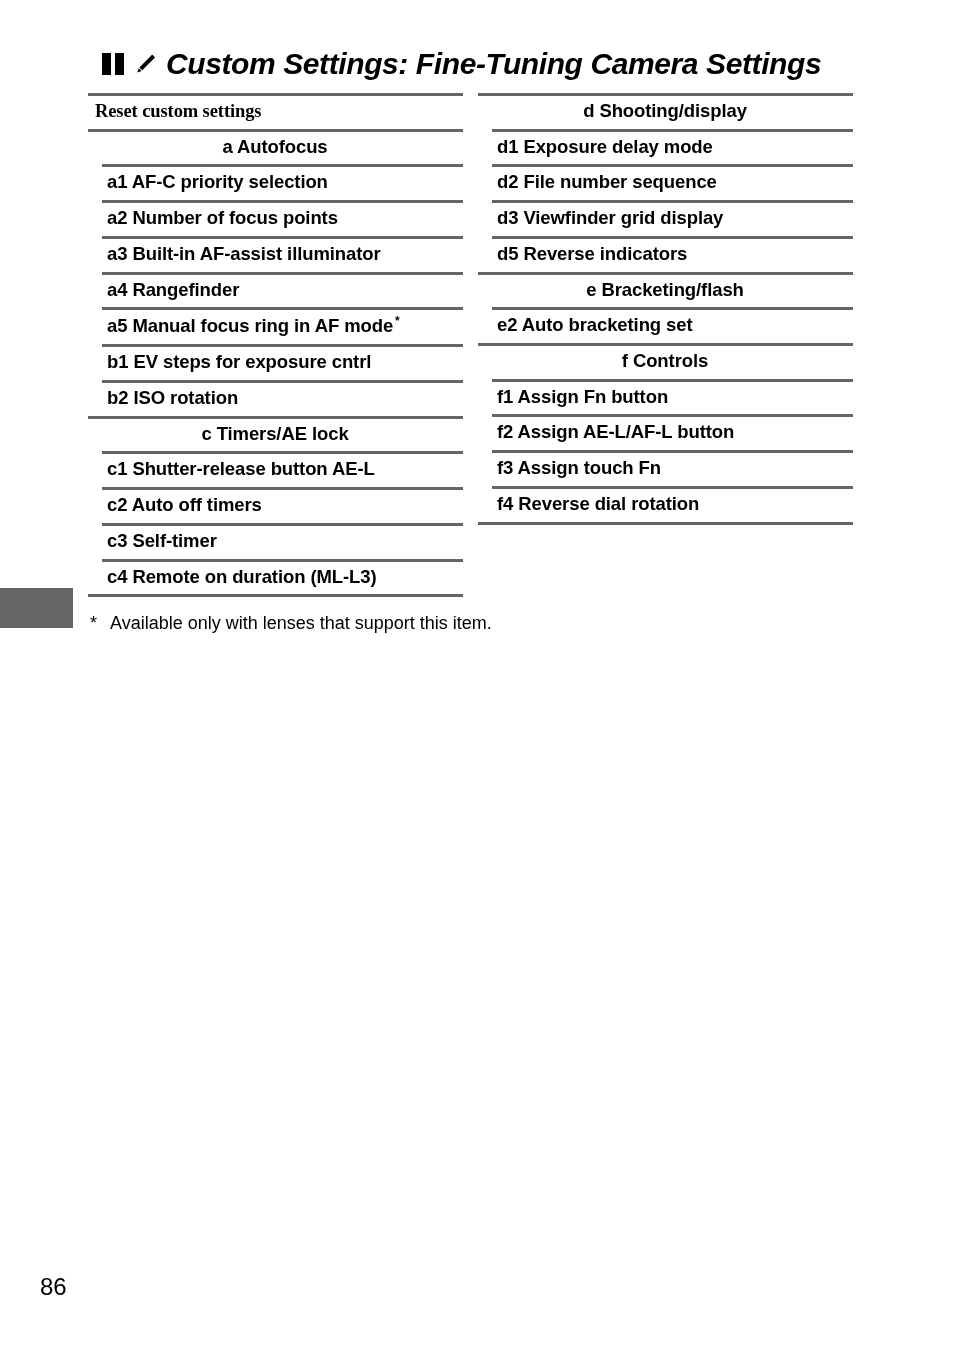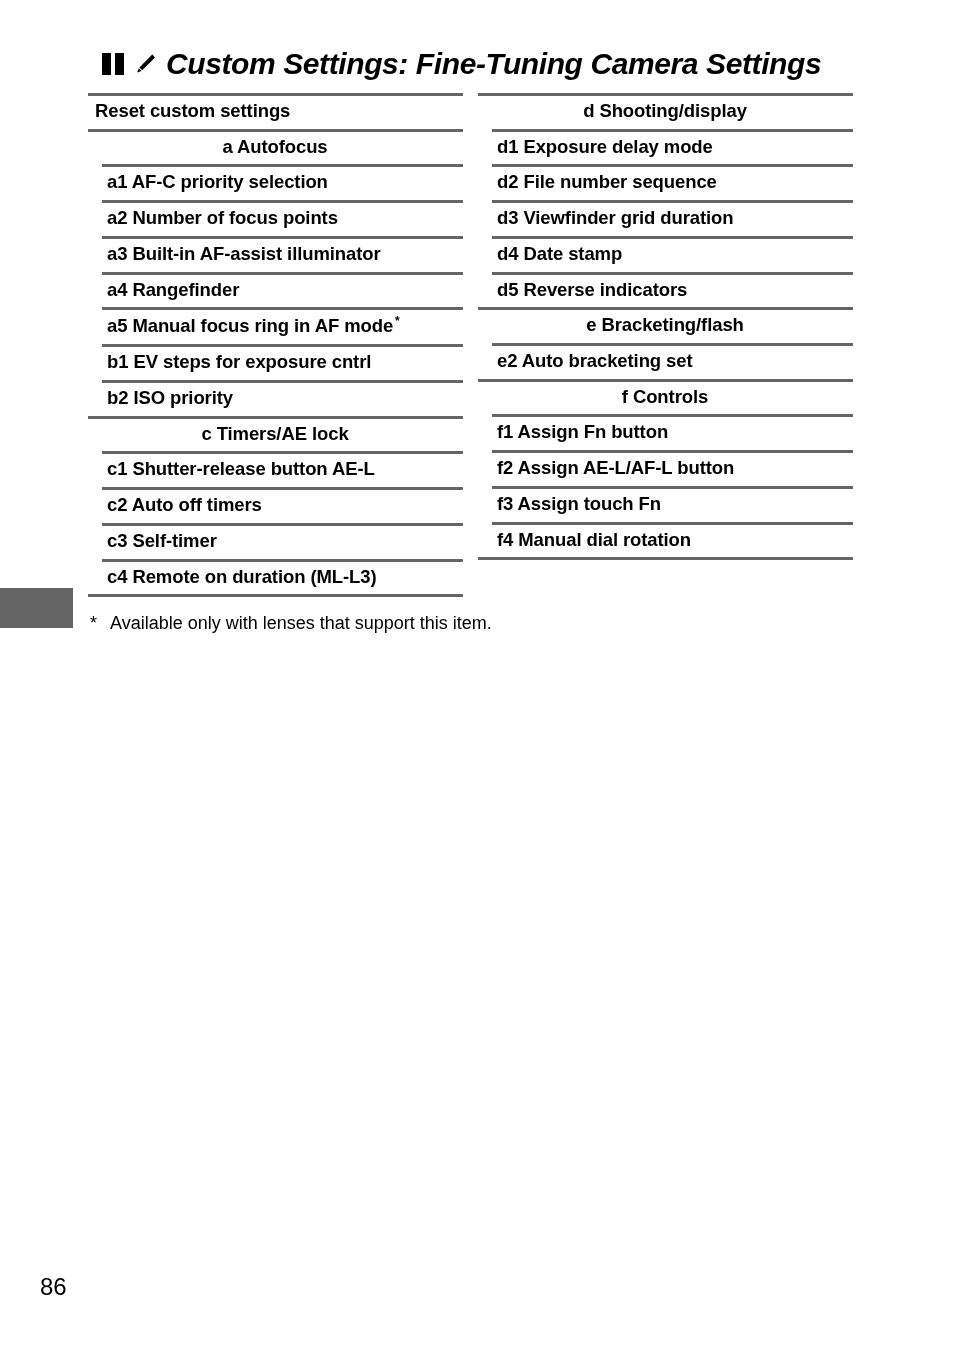--- a/index.html
+++ b/index.html
@@ -88,21 +88,21 @@
     margin-left: 14px;
   }
   .row .txt {
     font-size: 18.5px;
     font-weight: bold;
     line-height: 1.12;
     letter-spacing: -0.1px;
     padding: 5px 2px 7px 2px;
     white-space: nowrap;
   }
-  .row.lvl0 .txt { padding-left: 7px; }
+  .row.lvl0 .txt { padding-left: 7px; font-family: Liberation Serif, serif; }
   .row.lvl1 .txt { padding-left: 1px; text-align: center; }
   .row.lvl2 .txt { padding-left: 19px; white-space: normal; }
 
   .row .txt sup {
     font-size: 12px;
     vertical-align: super;
     font-weight: bold;
     padding-left: 2px;
   }
 
@@ -179,21 +179,21 @@
       <div class="row lvl2">
         <div class="rule"></div>
         <div class="txt">a5 Manual focus ring in AF mode<sup>*</sup></div>
       </div>
       <div class="row lvl2">
         <div class="rule"></div>
         <div class="txt">b1 EV steps for exposure cntrl</div>
       </div>
       <div class="row lvl2">
         <div class="rule"></div>
-        <div class="txt">b2 ISO priority</div>
+        <div class="txt">b2 ISO rotation</div>
       </div>
       <div class="row lvl1">
         <div class="rule"></div>
         <div class="txt">c Timers/AE lock</div>
       </div>
       <div class="row lvl2">
         <div class="rule"></div>
         <div class="txt">c1 Shutter-release button AE-L</div>
       </div>
       <div class="row lvl2">
@@ -218,25 +218,21 @@
       <div class="row lvl2">
         <div class="rule"></div>
         <div class="txt">d1 Exposure delay mode</div>
       </div>
       <div class="row lvl2">
         <div class="rule"></div>
         <div class="txt">d2 File number sequence</div>
       </div>
       <div class="row lvl2">
         <div class="rule"></div>
-        <div class="txt">d3 Viewfinder grid duration</div>
-      </div>
-      <div class="row lvl2">
-        <div class="rule"></div>
-        <div class="txt">d4 Date stamp</div>
+        <div class="txt">d3 Viewfinder grid display</div>
       </div>
       <div class="row lvl2">
         <div class="rule"></div>
         <div class="txt">d5 Reverse indicators</div>
       </div>
       <div class="row lvl1">
         <div class="rule"></div>
         <div class="txt">e Bracketing/flash</div>
       </div>
       <div class="row lvl2">
@@ -254,21 +250,21 @@
       <div class="row lvl2">
         <div class="rule"></div>
         <div class="txt">f2 Assign AE-L/AF-L button</div>
       </div>
       <div class="row lvl2">
         <div class="rule"></div>
         <div class="txt">f3 Assign touch Fn</div>
       </div>
       <div class="row lvl2">
         <div class="rule"></div>
-        <div class="txt">f4 Manual dial rotation</div>
+        <div class="txt">f4 Reverse dial rotation</div>
       </div>
       <div class="closing-rule"></div>
     </div>
 </div>
 
 <div class="footnote">
   <span class="mark">*</span>
   <span>Available only with lenses that support this item.</span>
 </div>
 

